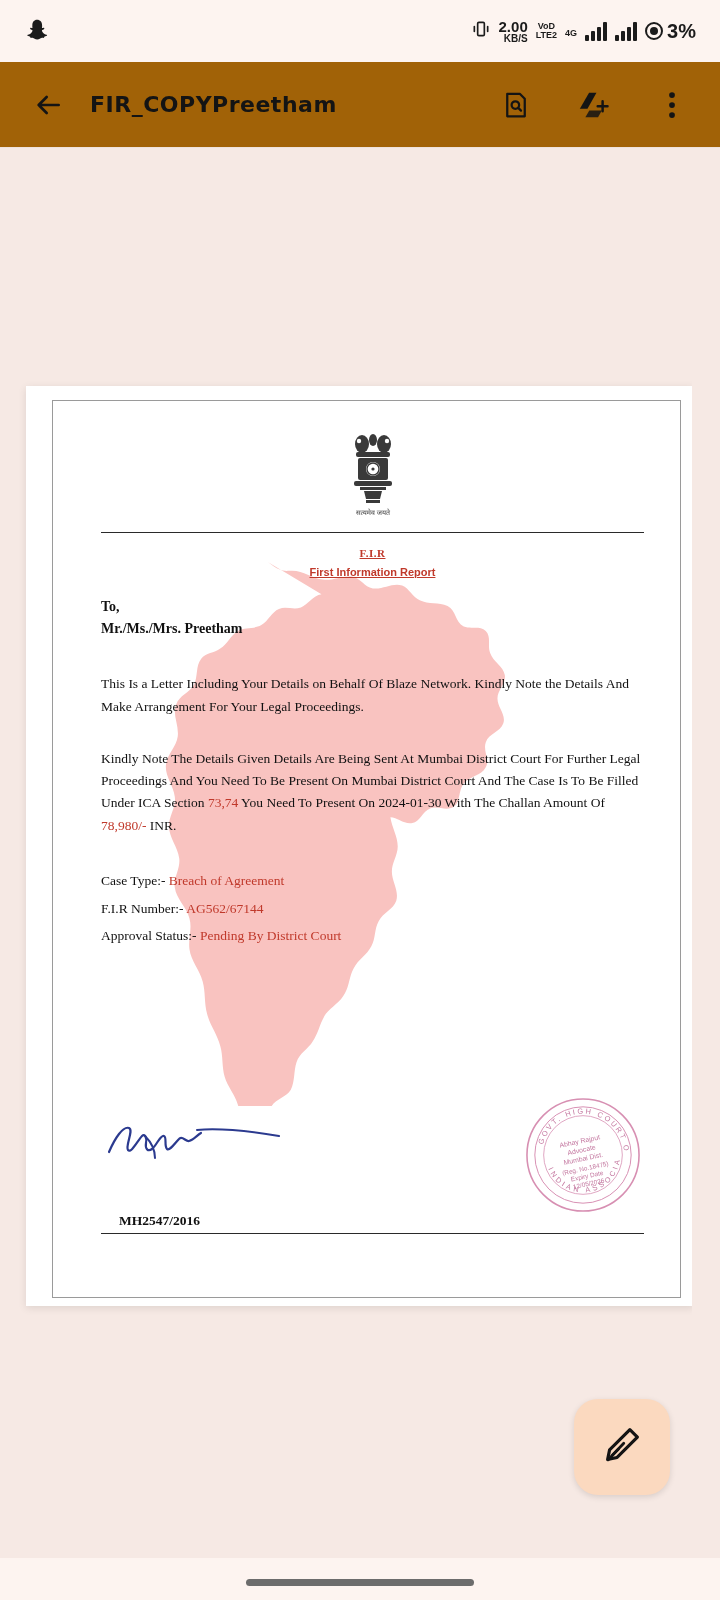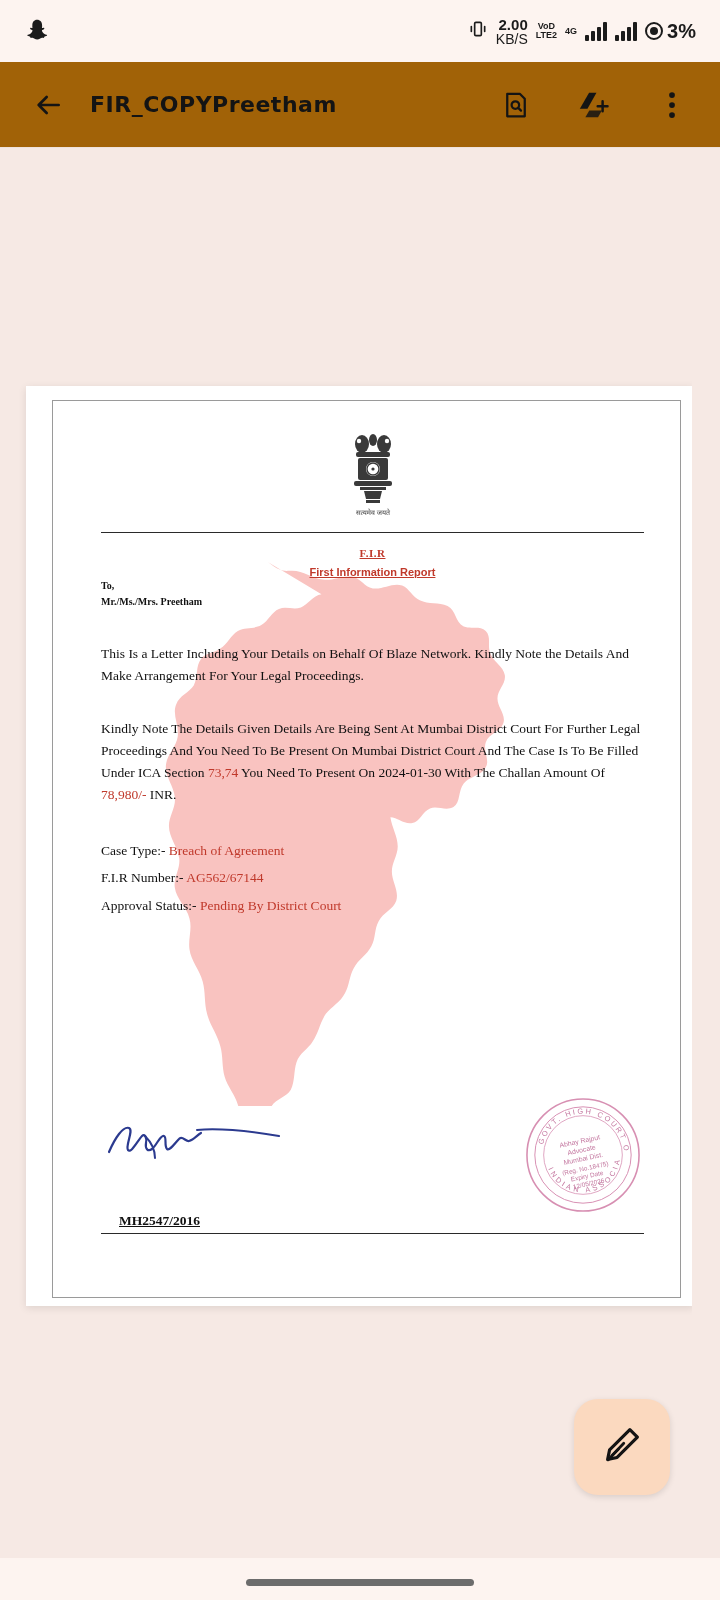--- a/index.html
+++ b/index.html
@@ -18,21 +18,21 @@
     display: flex; align-items: center; justify-content: space-between;
     padding: 0 24px;
     gap: 24px;
   }
   .sb-left { display: flex; align-items: center; gap: 10px; }
   .ghost {
     width: 26px; height: 26px; position: relative;
   }
   .sb-right { display: flex; align-items: center; gap: 8px; }
   .sb-net { font-size: 15px; font-weight: bold; color: #1b1b1b; line-height: 1; text-align: right; }
-  .sb-net .k { font-size: 14px; font-weight: normal; display:block; }
+  .sb-net .k { font-size: 10px; font-weight: bold; display:block; }
   .sb-small { font-size: 9px; font-weight: bold; color: #1b1b1b; line-height: 1.05; text-align:center; }
   .bars { display: flex; align-items: flex-end; gap: 2px; height: 20px; }
   .bars i { display: block; width: 4px; background: #1b1b1b; border-radius: 1px; }
   .bars i:nth-child(1){height:6px}.bars i:nth-child(2){height:10px}
   .bars i:nth-child(3){height:14px}.bars i:nth-child(4){height:19px}
   .batt { display: flex; align-items: center; gap: 4px; }
   .batt-dot { width: 18px; height: 18px; border: 2px solid #1b1b1b; border-radius: 50%; position: relative; }
   .batt-dot::after { content:""; position:absolute; inset:3px; border-radius:50%; background:#1b1b1b; }
   .batt-txt { font-size: 20px; font-weight: bold; color: #1b1b1b; }
 
@@ -74,28 +74,28 @@
     position: absolute; left: 75px; right: 50px; top: 20px; bottom: 0;
     font-family: "Liberation Serif", serif; color: #111;
   }
   .emblem { width: 100%; display: flex; justify-content: center; margin-top: 20px; }
   .hr-top { border-top: 1px solid #2a2a2a; margin: 10px 0 14px 0; }
   .title-a, .title-b {
     text-align: center; color: #c0392b; font-weight: bold; text-decoration: underline;
   }
   .title-a { font-size: 11px; letter-spacing: .5px; }
   .title-b { font-size: 11px; margin-top: 7px; font-family:"Liberation Sans", sans-serif; }
-  .to-block { font-weight: bold; font-size: 10px; line-height: 1.55; }
+  .to-block { margin-top: 18px; font-weight: bold; font-size: 14px; line-height: 1.55; }
   .para { margin-top: 34px; font-size: 13.5px; line-height: 1.65; text-align: left; }
   .para.p2 { margin-top: 30px; }
   .red { color: #c0392b; }
   .fields { margin-top: 30px; font-size: 13.5px; line-height: 2.05; }
   .sign { position: absolute; left: 0; bottom: 132px; }
   .stamp { position: absolute; right: 2px; bottom: 92px; width: 118px; height: 118px; }
-  .regline { position: absolute; left: 0; right: 0; bottom: 72px; text-decoration: underline; }
+  .regline { position: absolute; left: 0; right: 0; bottom: 72px; }
   .regno { font-weight: bold; font-size: 13.5px; padding-left: 18px; }
   .hr-bot { border-top: 1px solid #2a2a2a; margin-top: 4px; }
 
   
   .fab {
     position: absolute; right: 22px; bottom: 105px; width: 96px; height: 96px;
     background: #fbd9bf; border-radius: 24px;
     display: flex; align-items: center; justify-content: center;
     box-shadow: 0 2px 6px rgba(0,0,0,.12); cursor: pointer;
   }

